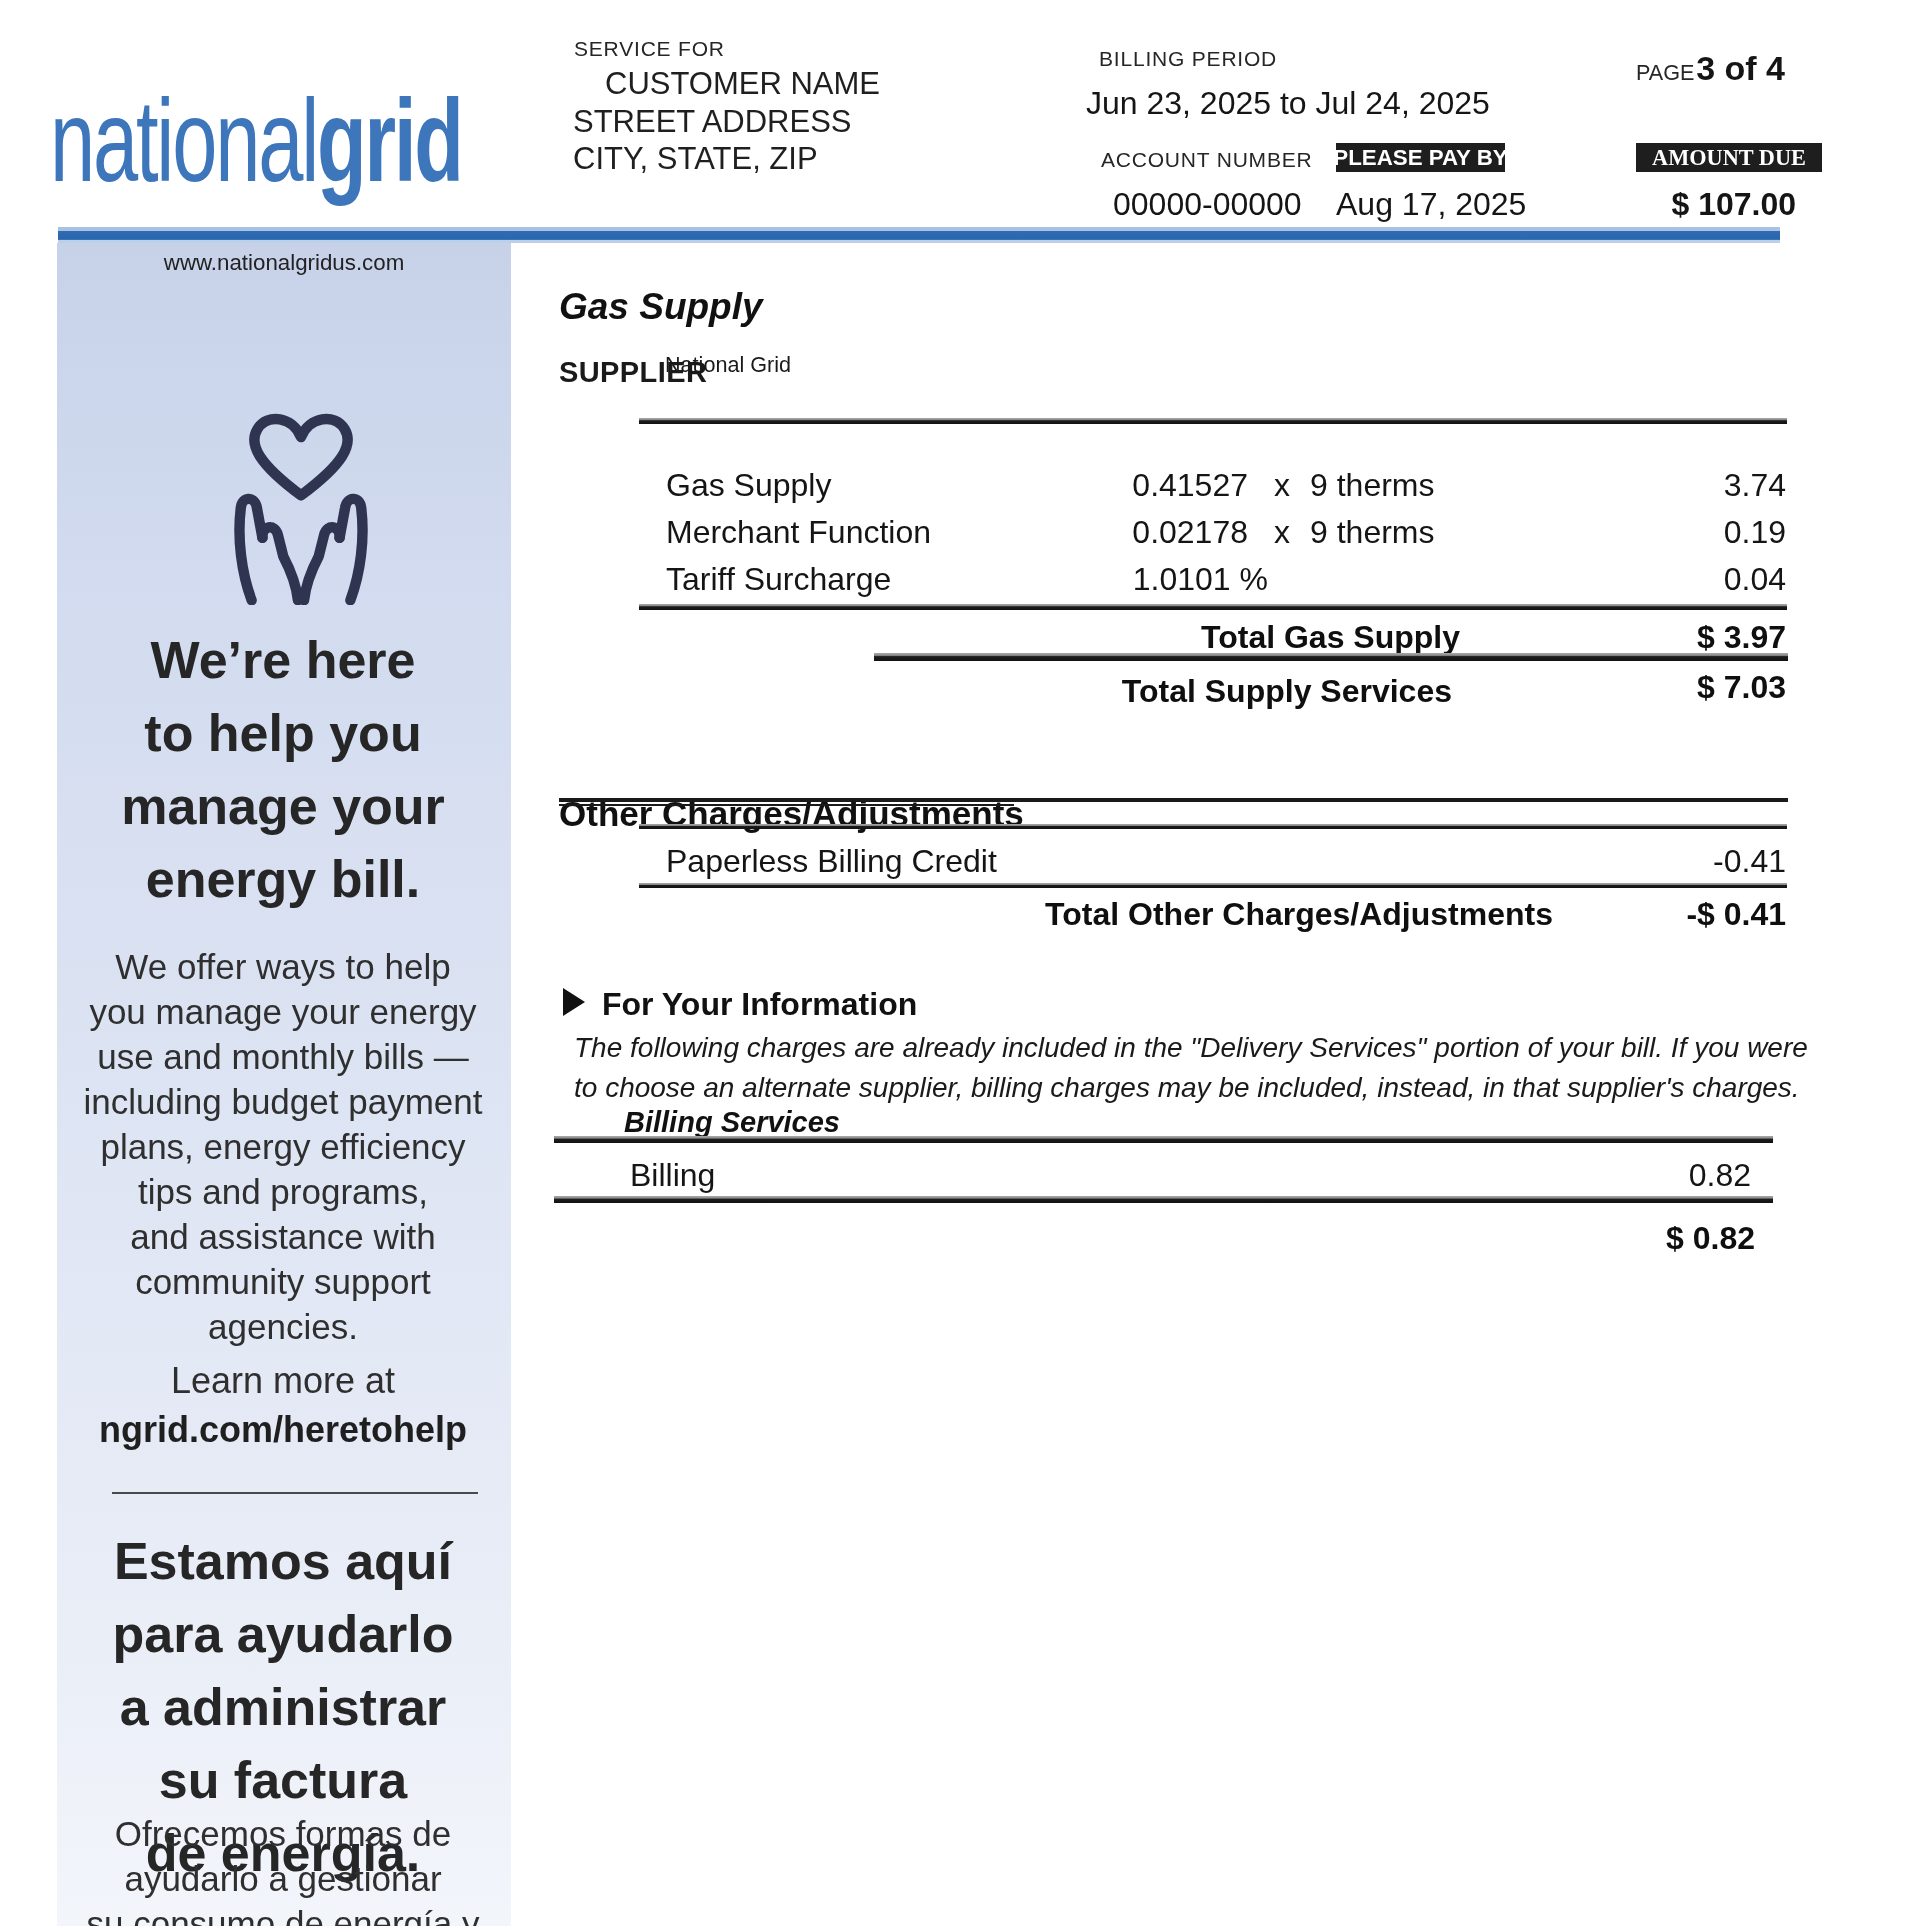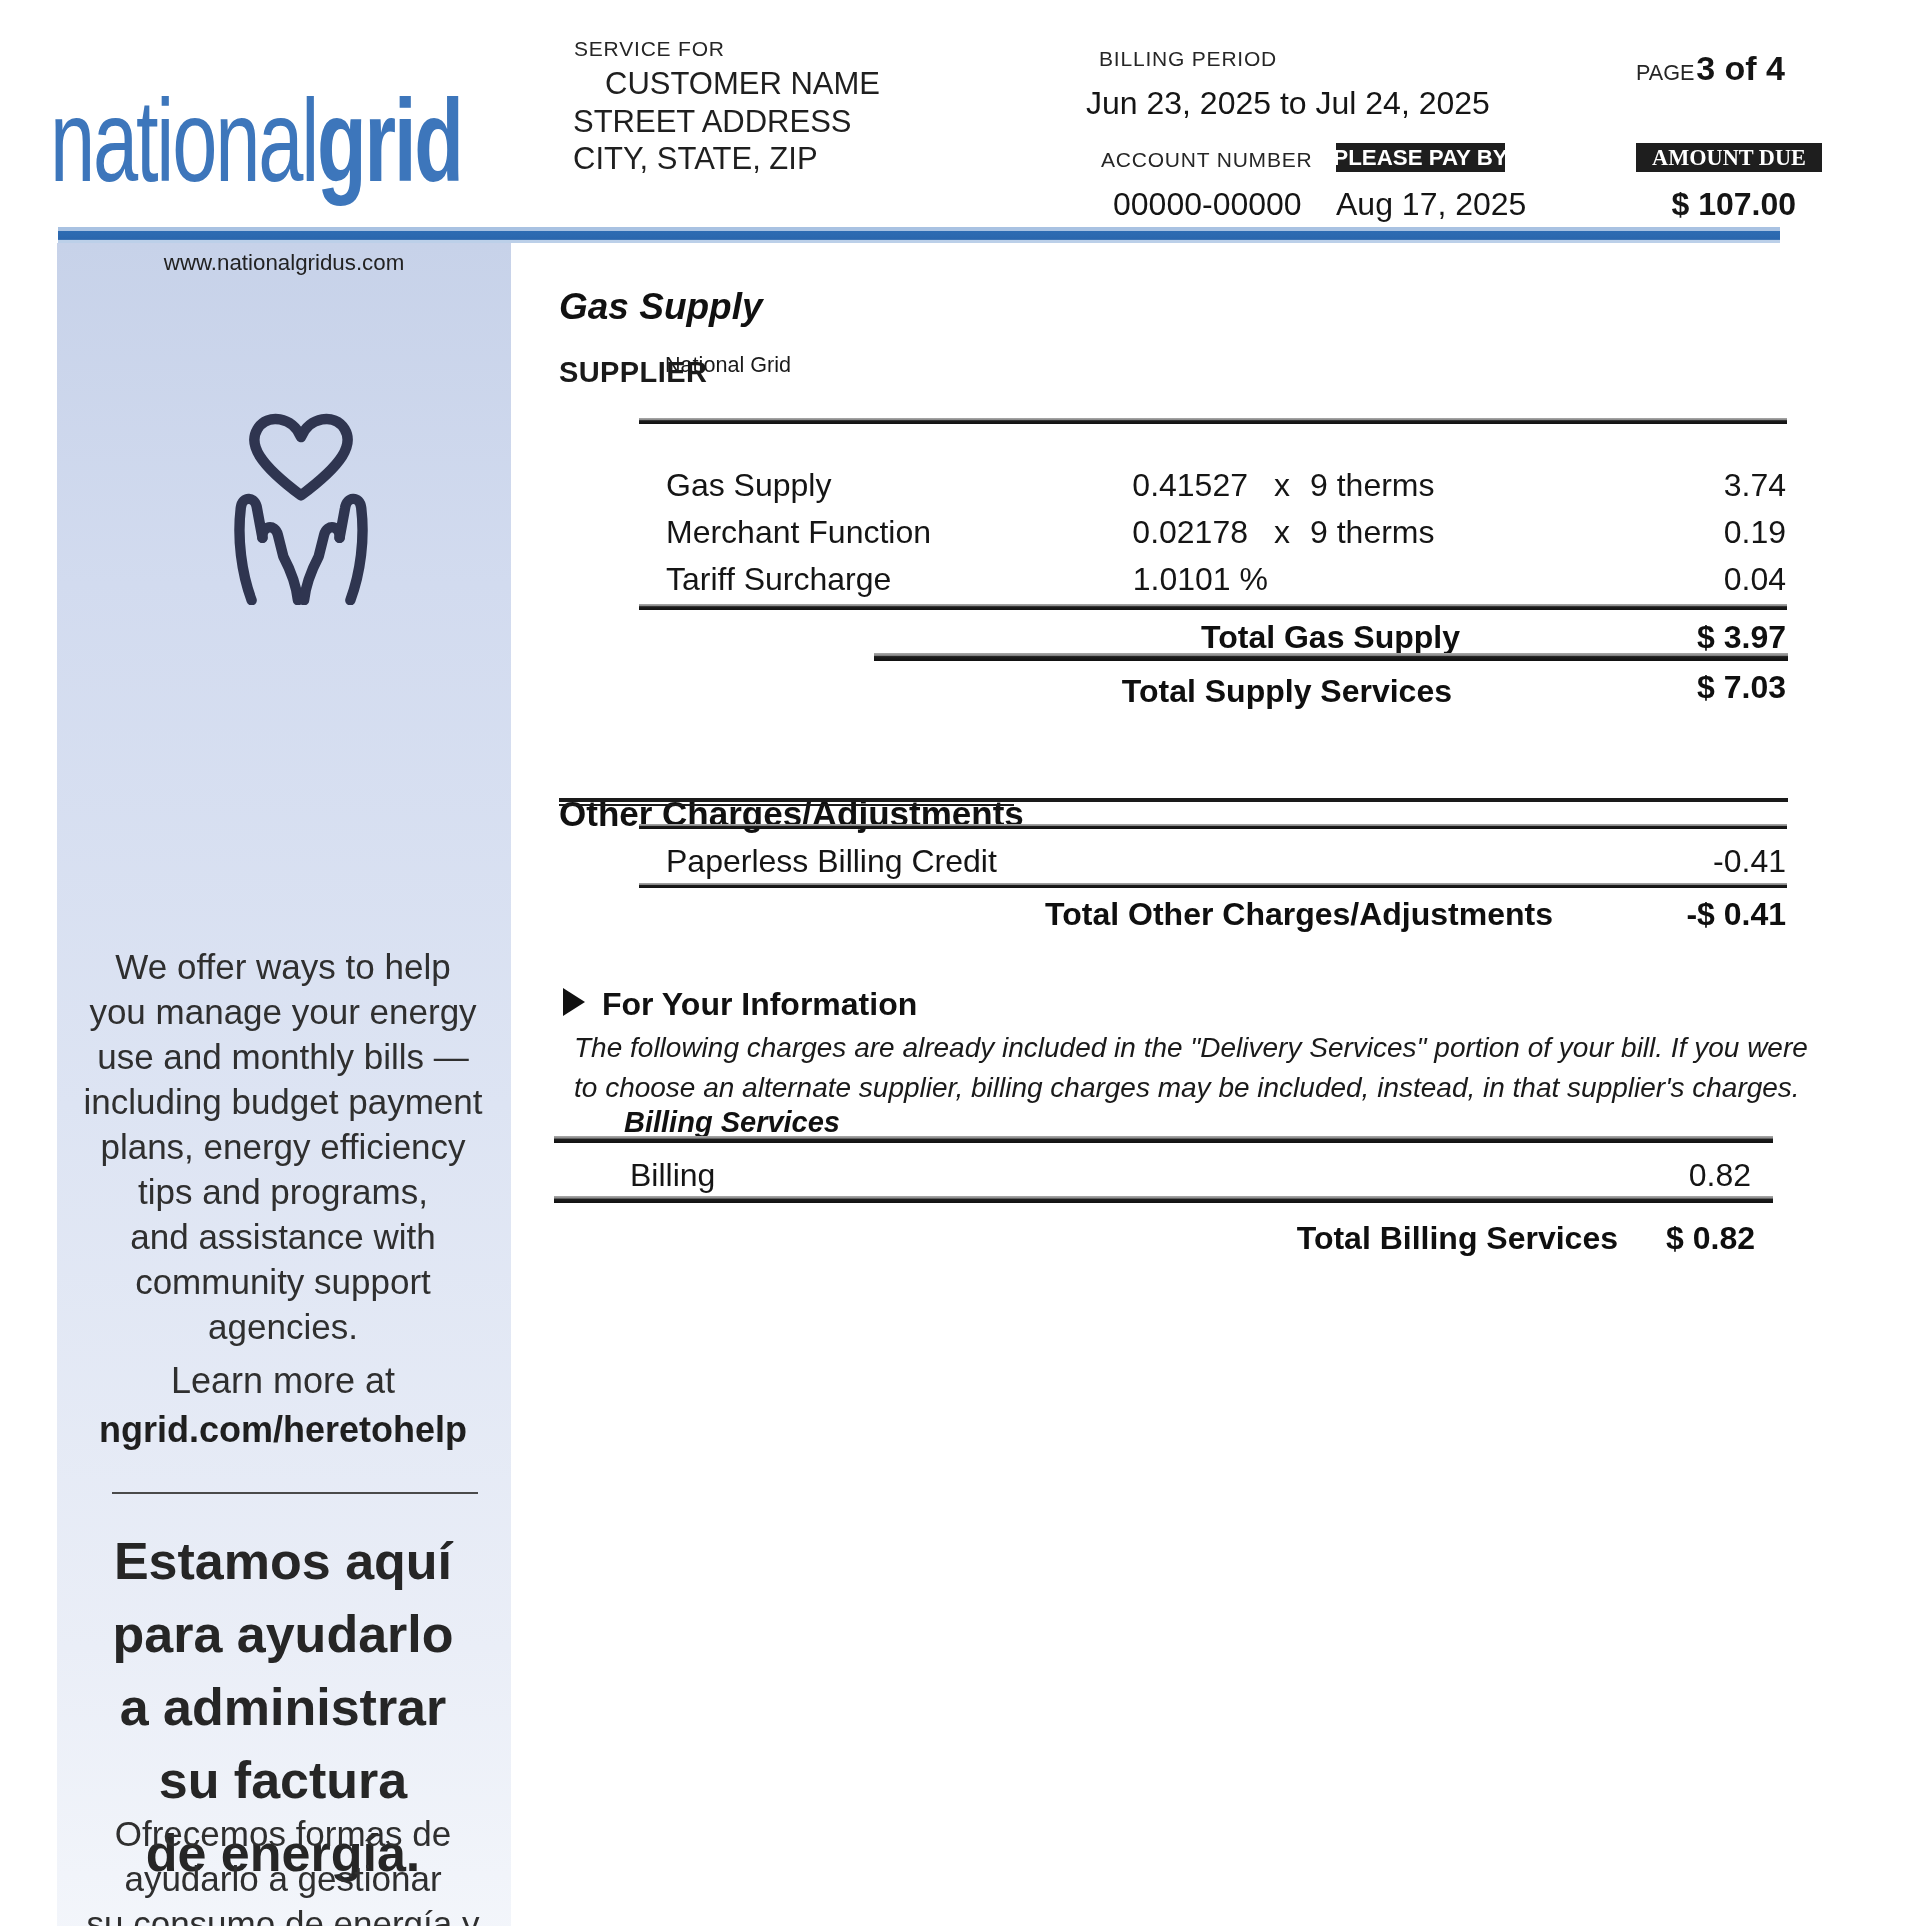--- a/index.html
+++ b/index.html
@@ -94,20 +94,24 @@
 
         <path d="M152 628 C 126 558 114 468 124 388 C 128 356 162 358 166 390 L 180 466"></path>
         <path d="M180 466 C 178 434 212 428 220 458 L 234 514 C 254 552 268 588 272 628"></path>
 
         <path d="M408 628 C 434 558 446 468 436 388 C 432 356 398 358 394 390 L 380 466"></path>
         <path d="M380 466 C 382 434 348 428 340 458 L 326 514 C 306 552 292 588 288 628"></path>
       </g>
     </svg>
   </div>
 
+  <div class="abs sb-h" style="top:624px;">We’re here
+to help you
+manage your
+energy bill.</div>
   <div class="abs sb-p" style="top:944px;">We offer ways to help
 you manage your energy
 use and monthly bills —
 including budget payment
 plans, energy efficiency
 tips and programs,
 and assistance with
 community support
 agencies.</div>
   <div class="abs sb-link-blk" style="top:1356px;">
@@ -194,17 +198,16 @@
 
   <div class="abs rule" style="left:554px;top:1136px;width:1219px;height:7px;"></div>
 
   <div>
     <div class="abs cell" style="left:630px;top:1157px;">Billing</div>
     <div class="abs cell r" style="left:1583px;top:1157px;width:168px;">0.82</div>
   </div>
 
   <div class="abs rule" style="left:554px;top:1196px;width:1219px;height:7px;"></div>
 
-  <div class="abs tot r" style="left:1079px;top:1220px;width:539px;">Total Billing Services</div>
   <div class="abs tot r" style="left:1583px;top:1220px;width:172px;">$ 0.82</div>
 
 </div>
 
 
 </body></html>

